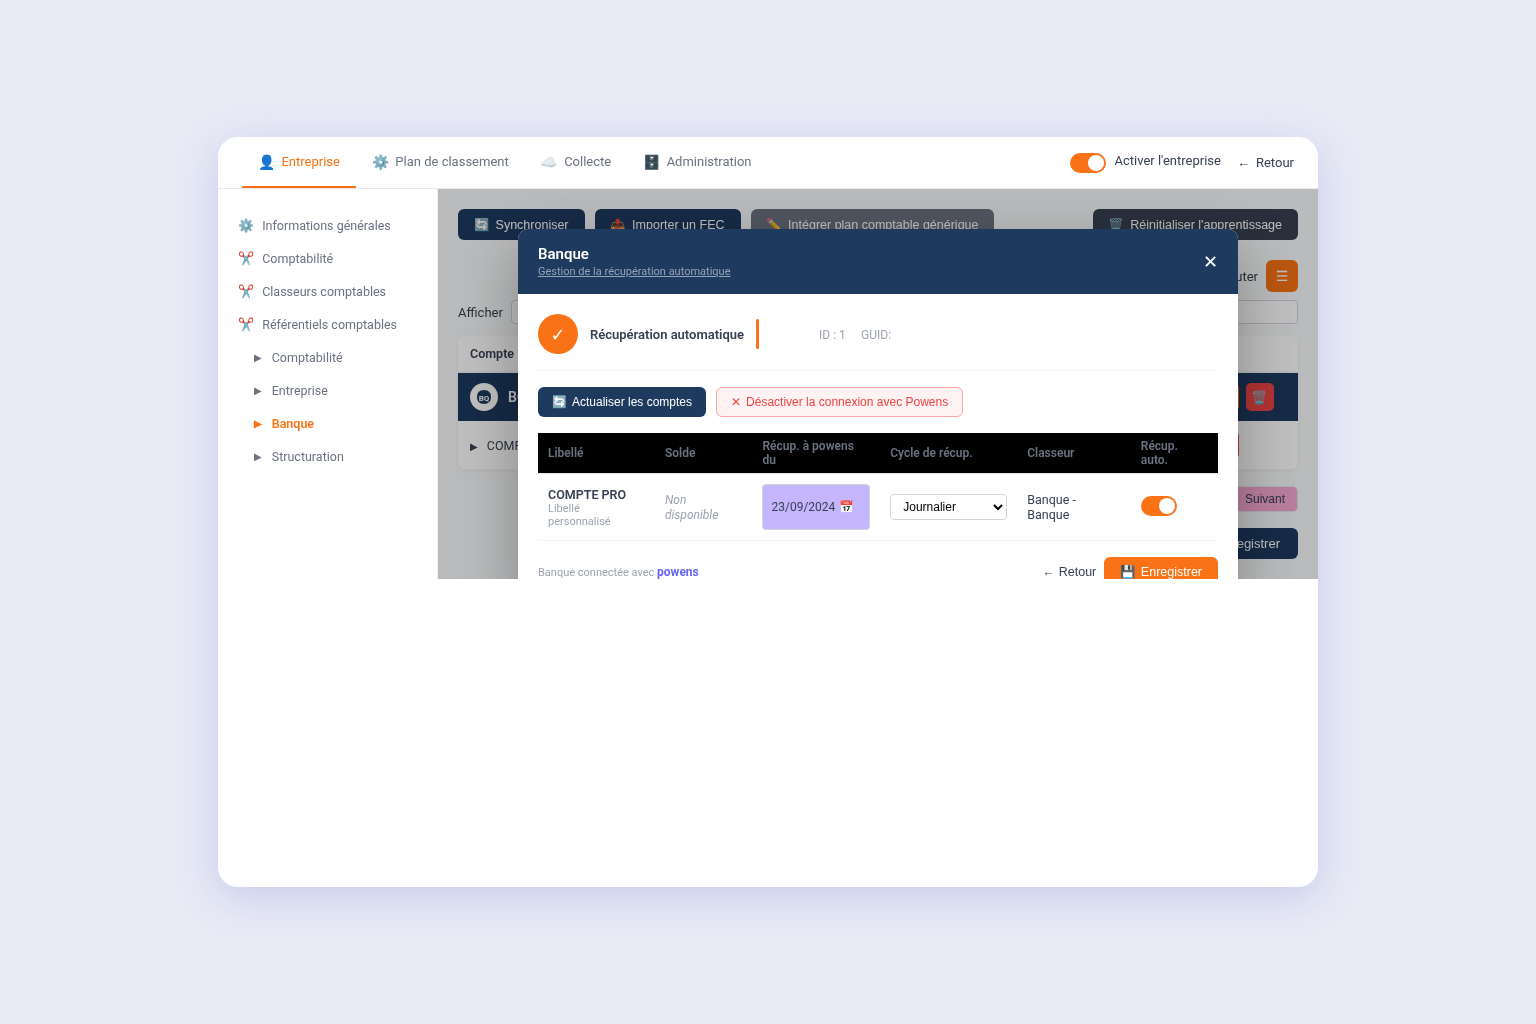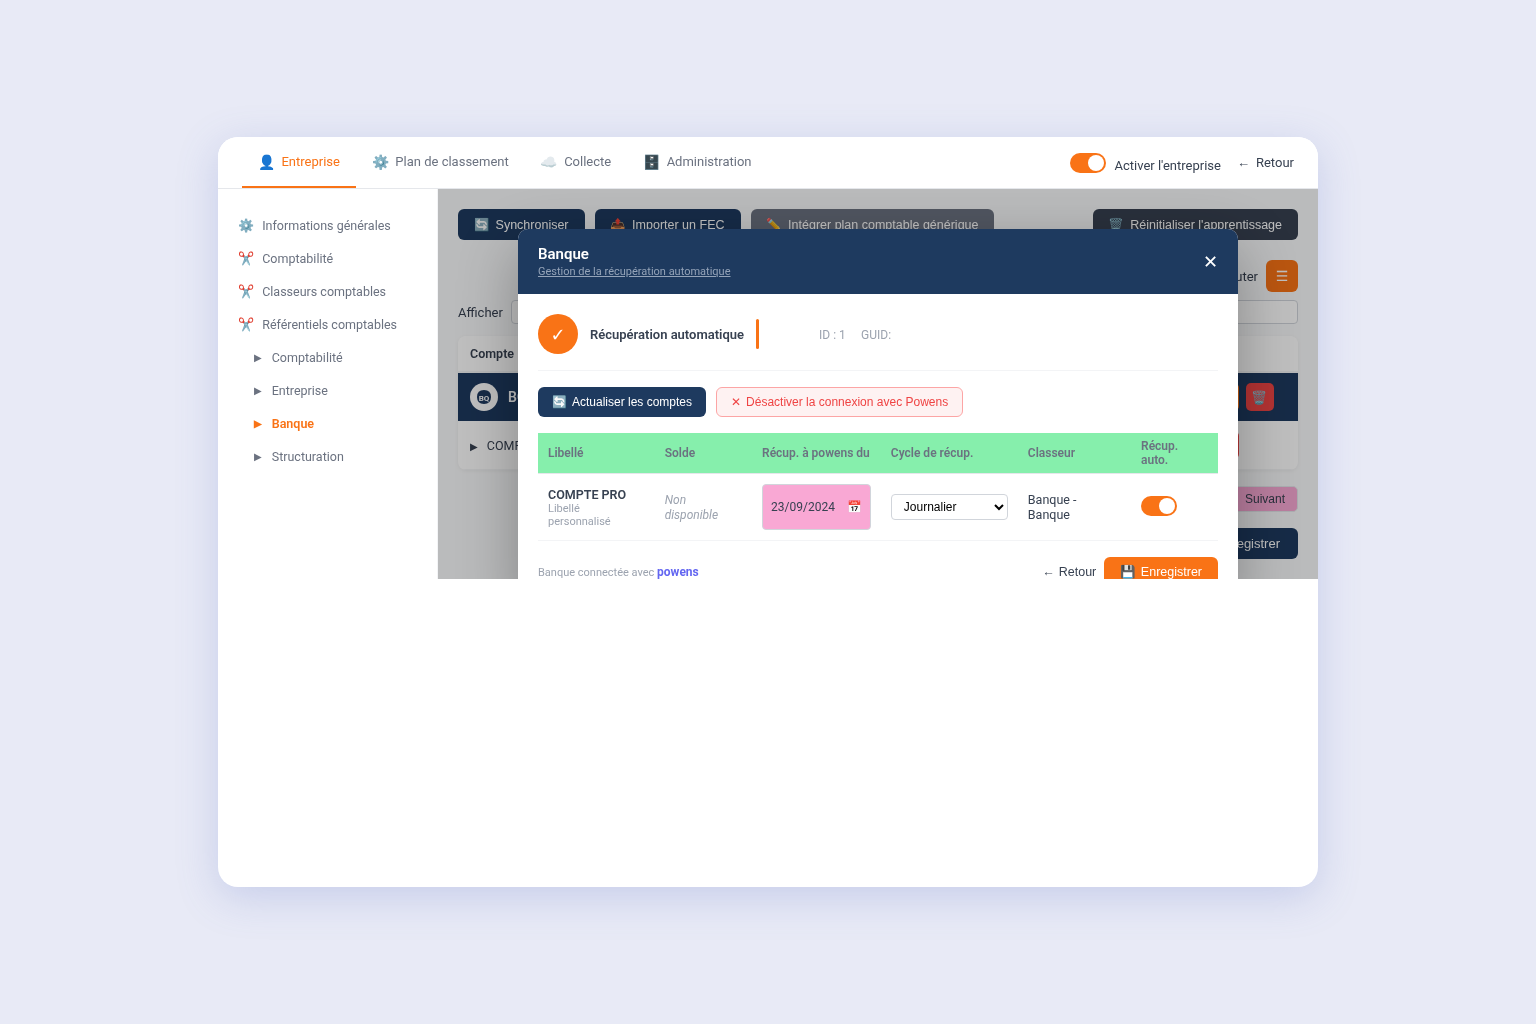--- a/index.html
+++ b/index.html
@@ -49,21 +49,21 @@
     }
     .nav-tab-icon { font-size: 14px; }
     .nav-right {
       margin-left: auto;
       display: flex;
       align-items: center;
       gap: 16px;
     }
     .toggle-wrapper {
       display: flex;
-      align-items: flex-end;
+      align-items: flex-start;
       gap: 8px;
       font-size: 13px;
       color: #374151;
     }
     .toggle {
       width: 36px;
       height: 20px;
       background: #f97316;
       border-radius: 10px;
       position: relative;
@@ -372,41 +372,41 @@
       width: 100%;
       border-collapse: collapse;
       margin-bottom: 16px;
     }
     .modal-table th {
       text-align: left;
       font-size: 12px;
       font-weight: 600;
       color: #6b7280;
       padding: 6px 10px;
-      background: #86efac;
+      background: #000000;
       border-bottom: 1px solid #e5e7eb;
     }
     .modal-table td {
       padding: 10px;
       font-size: 12.5px;
       color: #374151;
       border-bottom: 1px solid #f3f4f6;
       vertical-align: middle;
     }
     .modal-table .label-main { font-weight: 600; font-size: 12.5px; }
     .modal-table .label-sub { color: #9ca3af; font-size: 11px; }
     .date-input-wrapper {
       display: flex;
       align-items: center;
-      gap: 12px;
+      gap: 4px;
       border: 1px solid #d1d5db;
       border-radius: 4px;
       padding: 15px 8px;
       font-size: 12px;
-      background: #f9a8d4;
+      background: #c4b5fd;
     }
     .cycle-select {
       border: 1px solid #d1d5db;
       border-radius: 4px;
       padding: 4px 8px;
       font-size: 12px;
       background: white;
     }
     .mini-toggle {
       width: 36px;

